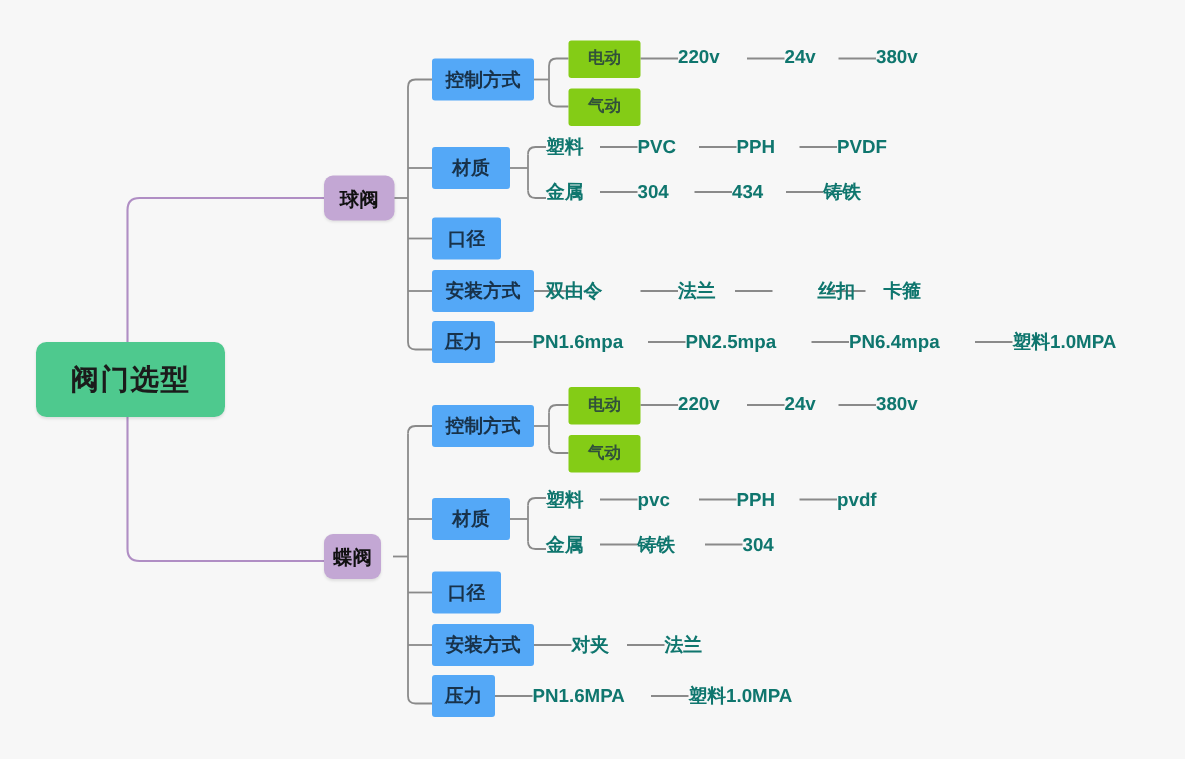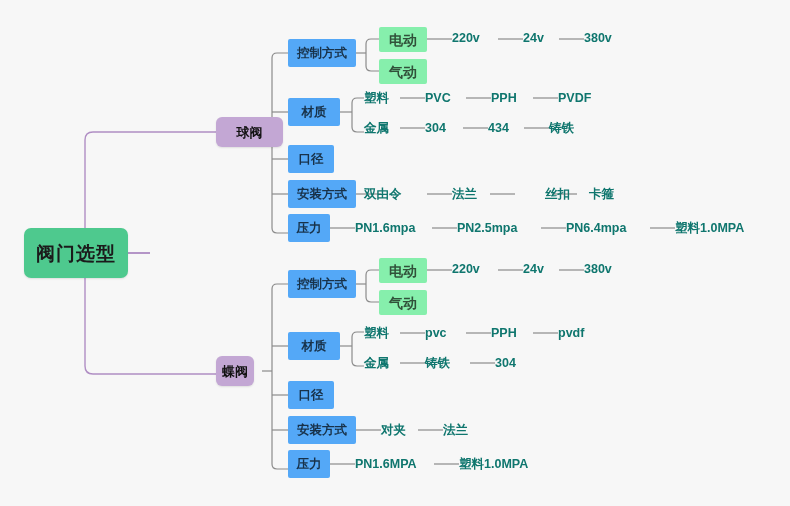--- a/index.html
+++ b/index.html
@@ -61,23 +61,23 @@
     color: #18324a;
     font-size: 12.5px;
     font-weight: bold;
     border-radius: 2px;
     padding: 0 9px;
     text-align: right;
   }
 
   
   .green-node {
-    background: #86efac;
+    background: #84cc16;
     color: #31513a;
-    font-size: 14px;
+    font-size: 11px;
     font-weight: bold;
     border-radius: 2px;
     padding: 0 8px;
     align-items: center;
   }
 
   
   .text-node {
     color: #4a4a4a;
     font-size: 12.5px;
@@ -170,25 +170,25 @@
     <path d="M 400 363 L 425 363" fill="none" stroke="#8a8a8a" stroke-width="1.2"></path>
     <path d="M 470 363 L 495 363" fill="none" stroke="#8a8a8a" stroke-width="1.2"></path>
 
     <path d="M 356 430 L 381 430" fill="none" stroke="#8a8a8a" stroke-width="1.2"></path>
     <path d="M 418 430 L 443 430" fill="none" stroke="#8a8a8a" stroke-width="1.2"></path>
 
     <path d="M 330 464 L 355 464" fill="none" stroke="#8a8a8a" stroke-width="1.2"></path>
     <path d="M 434 464 L 459 464" fill="none" stroke="#8a8a8a" stroke-width="1.2"></path>
   </svg>
 
-  <div class="node root-node" style="left:24px; top:228px; width:104px; height:50px;">
+  <div class="node root-node" style="left:24px; top:228px; width:126px; height:50px;">
     <span>阀门选型</span>
   </div>
 
-  <div class="node branch-node" style="left:216px; top:117px; width:67px; height:30px;">
+  <div class="node branch-node" style="left:216px; top:117px; width:47px; height:30px;">
     <span>球阀</span>
   </div>
 
   <div class="node cat-node" style="left:288px; top:39px; width:68px; height:28px;">
     <span>控制方式</span>
   </div>
   <div class="node green-node" style="left:379px; top:27px; width:48px; height:25px;">
     <span>电动</span>
   </div>
   <div class="node green-node" style="left:379px; top:59px; width:48px; height:25px;">

